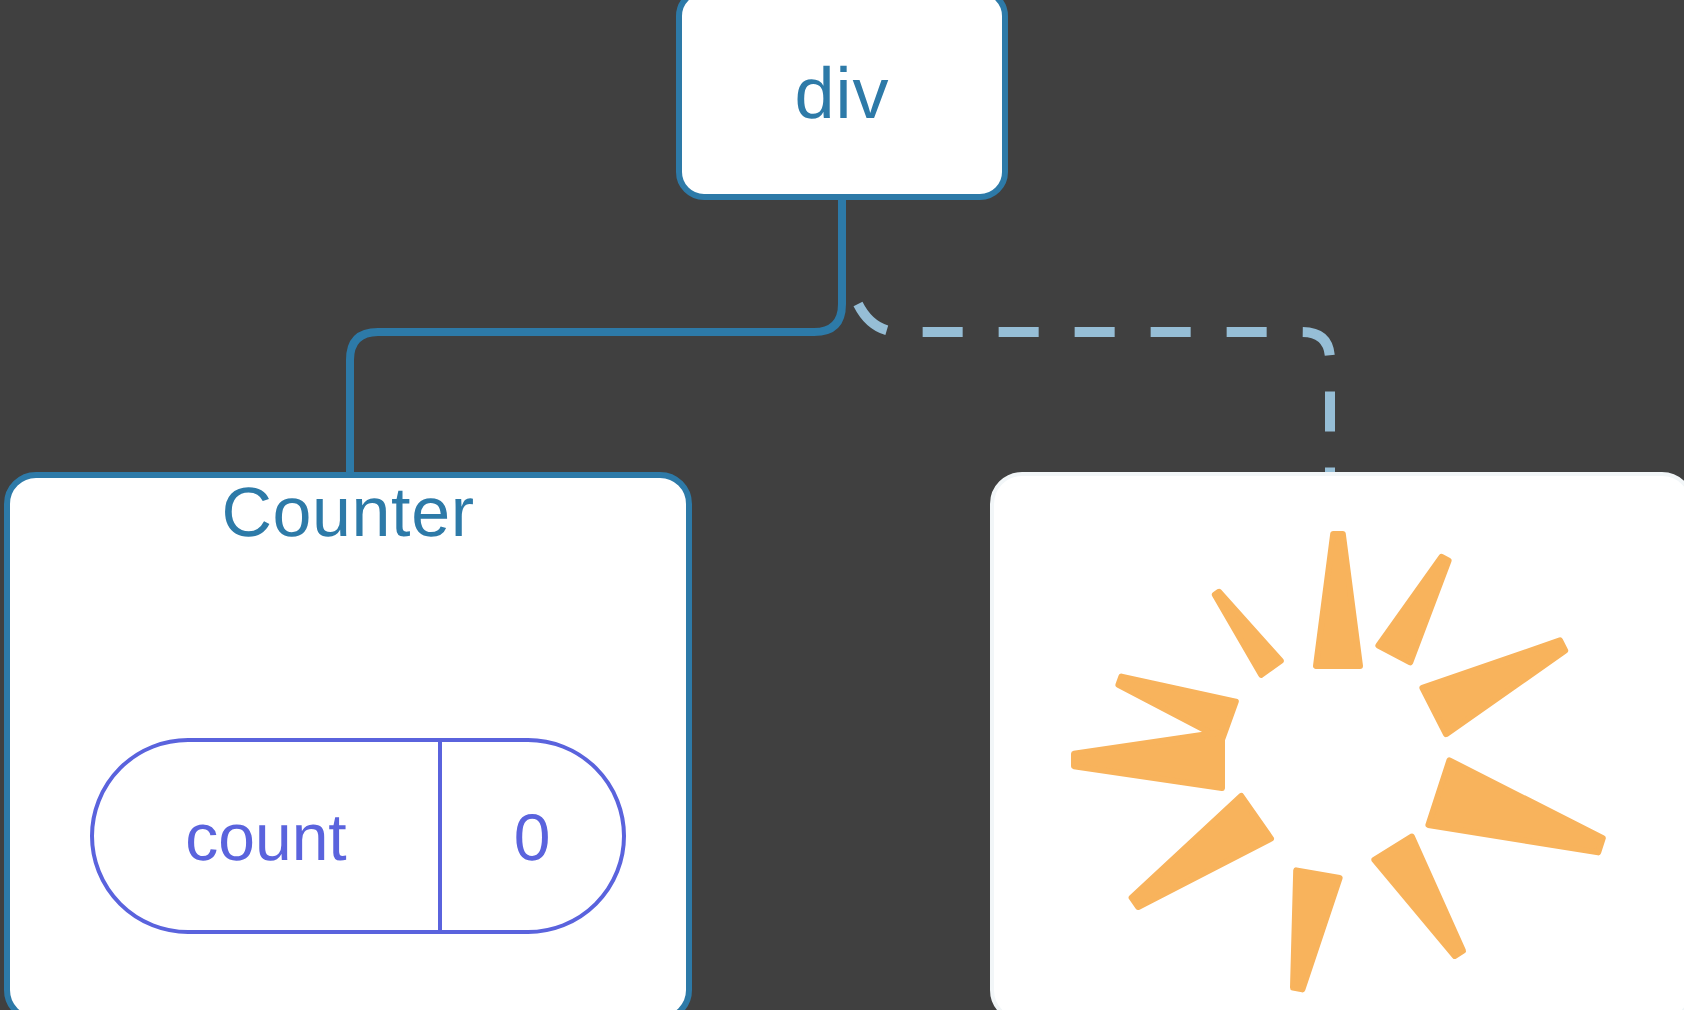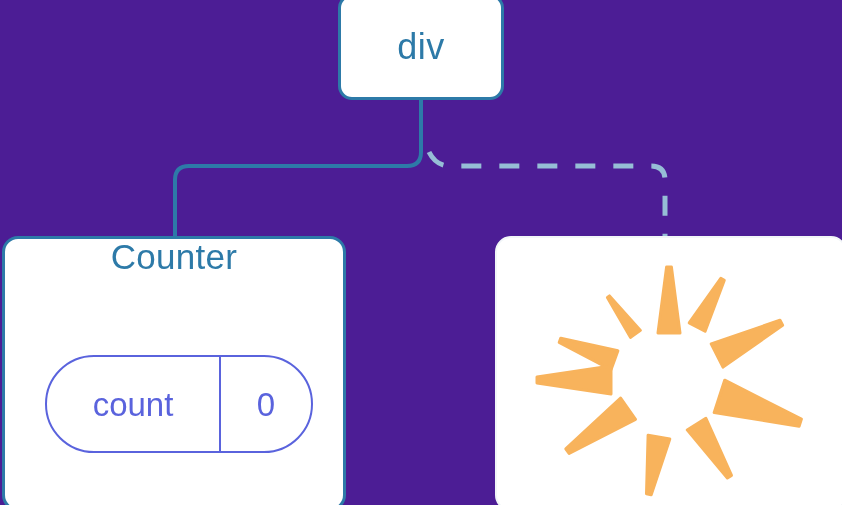--- a/index.html
+++ b/index.html
@@ -10,21 +10,21 @@
   body {
     width: 842px;
     height: 505px;
     overflow: hidden;
     font-family: "Liberation Sans", sans-serif;
   }
   #stage {
     position: relative;
     width: 842px;
     height: 505px;
-    background: #4c1d95;
+    background: #404040;
   }
   #edges {
     position: absolute;
     left: 0;
     top: 0;
     width: 842px;
     height: 505px;
   }
   .node {
     position: absolute;
@@ -64,21 +64,21 @@
   #node-counter .node-title {
     color: #2d7aa8;
     font-size: 35px;
     line-height: 1;
     letter-spacing: 0.3px;
   }
   
   .state-pill {
     position: absolute;
     left: 40px;
-    top: 116px;
+    top: 130px;
     width: 268px;
     height: 98px;
     border: 2px solid #5a63dd;
     border-radius: 49px;
     display: flex;
     align-items: stretch;
     box-sizing: border-box;
     background: #ffffff;
   }
   .state-pill .pill-key,

